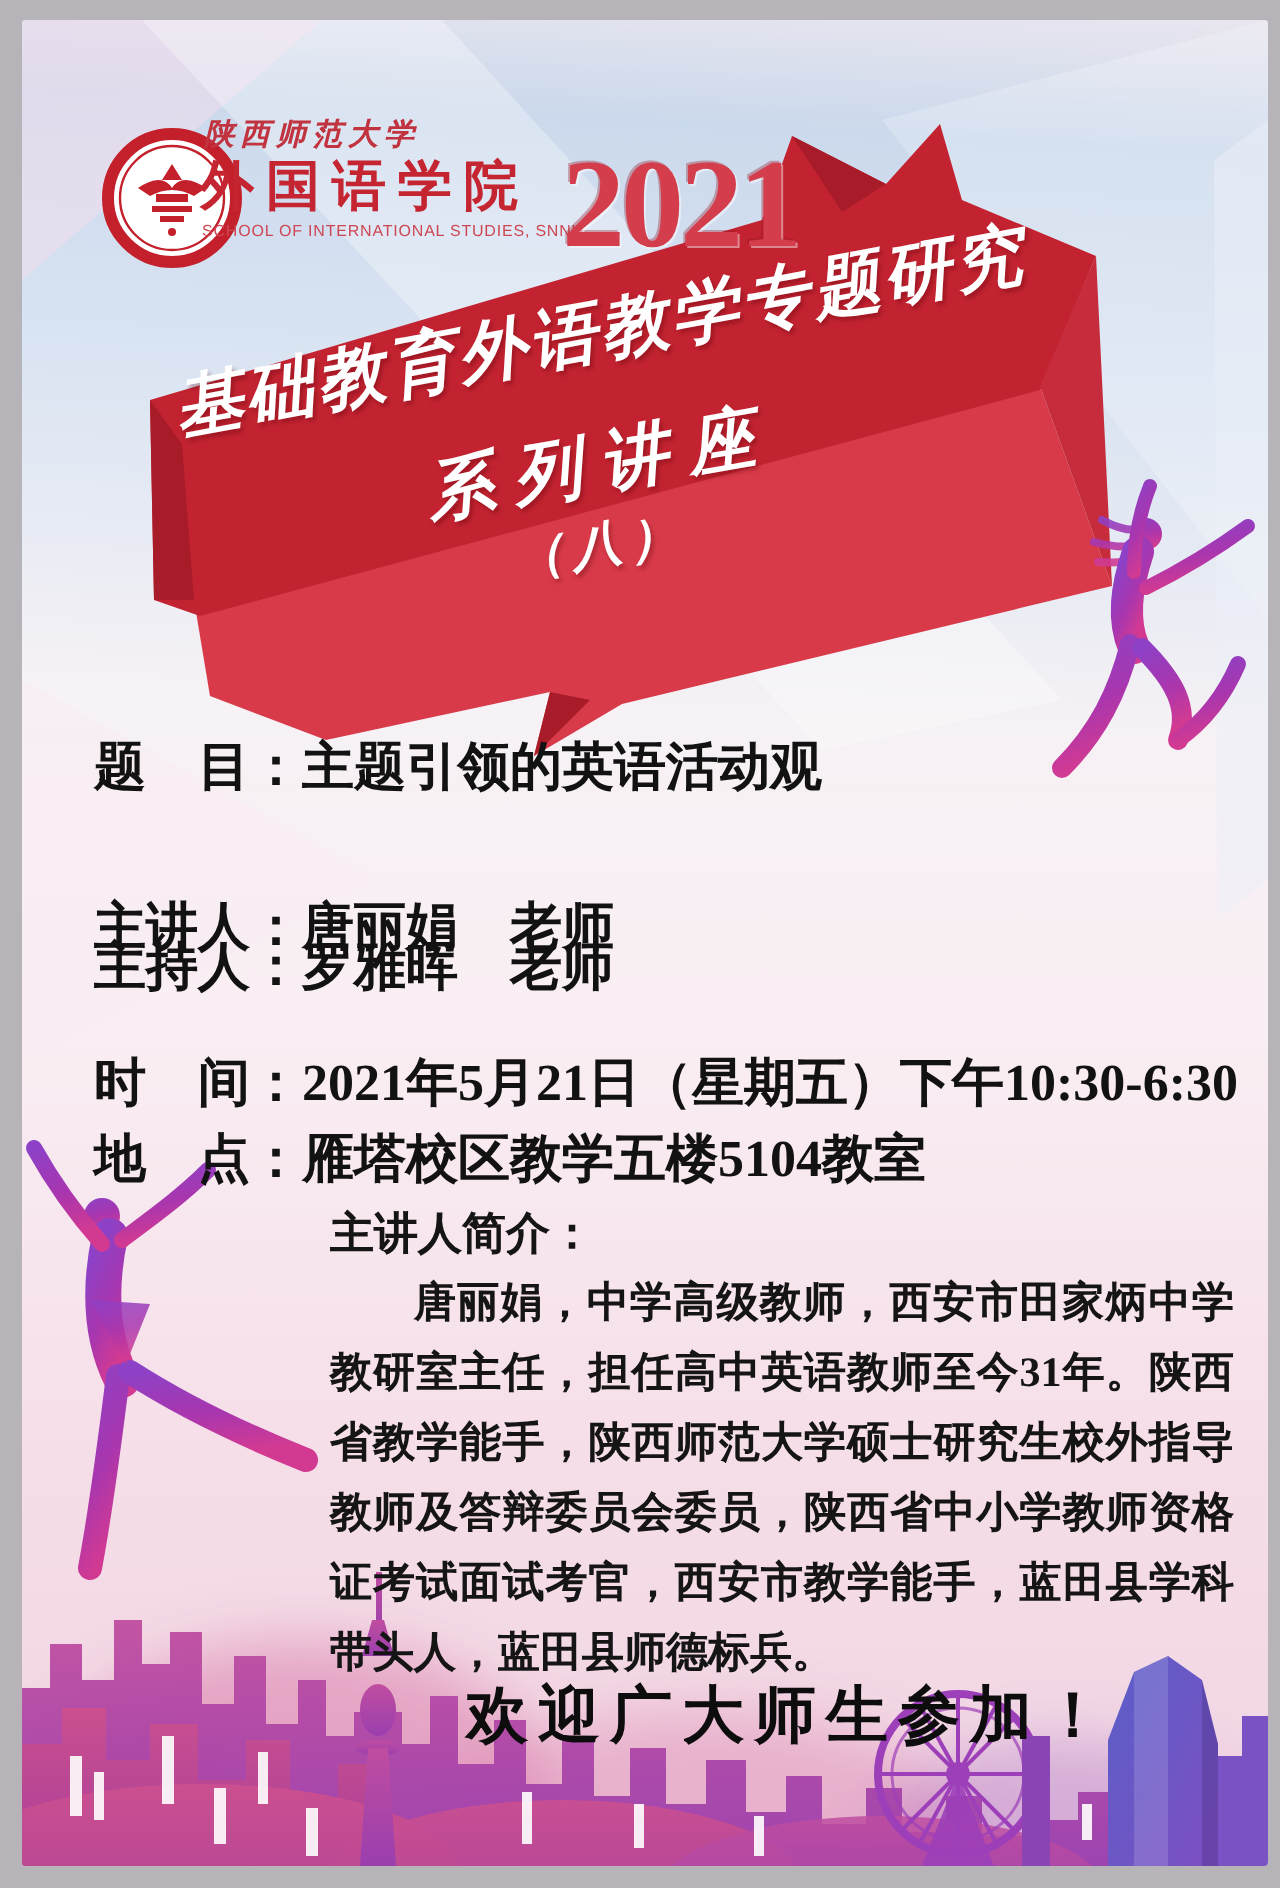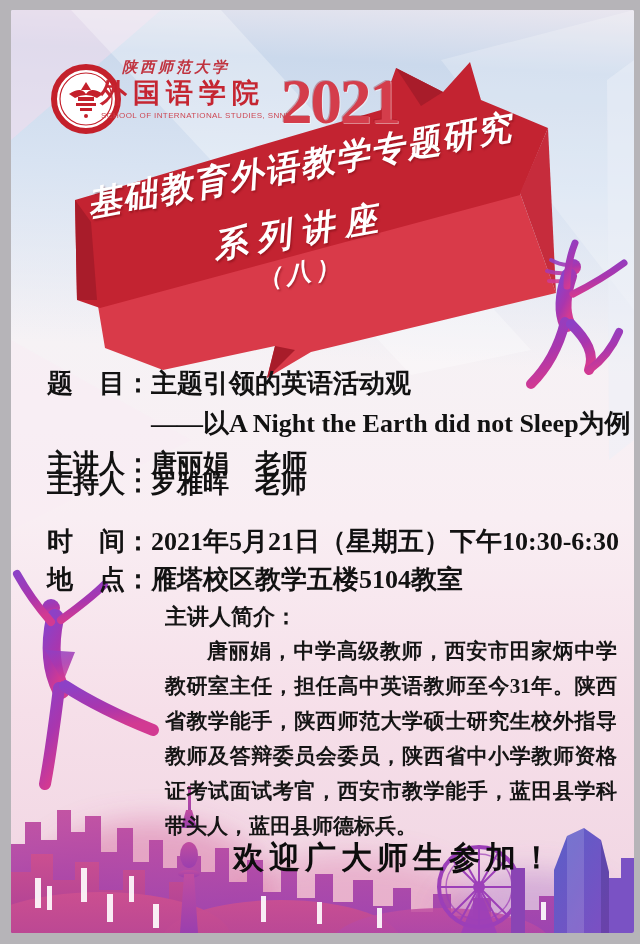--- a/index.html
+++ b/index.html
@@ -7,21 +7,21 @@
   .screen{position:relative;width:640px;height:944px;background:#b6b4b8;overflow:hidden;}
   .poster{position:absolute;left:11px;top:10px;width:623px;height:923px;overflow:hidden;
     background:linear-gradient(180deg,#eef0f6 0%,#f6f2f5 36%,#f9eef3 55%,#f6dfe9 76%,#f0d4e2 100%);
     border-radius:2px;}
   .sky{position:absolute;left:0;top:0;width:623px;height:380px;
     background:linear-gradient(183deg,#e9e6ef 0%,#cbd9ec 16%,#d8e3f2 44%,rgba(250,247,249,0) 88%);}
   .art{position:absolute;left:0;top:0;width:623px;height:923px;}
 
   
   .hdr-univ{position:absolute;left:91px;top:48px;font-size:15px;font-weight:700;font-style:italic;
-    color:#c0333f;letter-spacing:3px;margin-left:20px;}
+    color:#c0333f;letter-spacing:3px;}
   .hdr-school{position:absolute;left:89px;top:65px;font-size:27px;font-weight:700;color:#c52531;
     letter-spacing:6px;text-align:right;}
   .hdr-en{position:absolute;left:90px;top:101px;font-size:8px;color:#cd4753;letter-spacing:0.4px;
     font-family:"Liberation Sans","DejaVu Sans",sans-serif;}
   .hdr-year{position:absolute;left:270px;top:56px;font-size:63px;font-weight:700;color:#d43d4b;
     letter-spacing:-2px;text-shadow:1px 1px 0 rgba(255,255,255,.45), -1px -1px 0 rgba(150,20,35,.35);}
   .seal{position:absolute;left:40px;top:54px;width:70px;height:70px;}
 
   
   .band-text{position:absolute;left:39px;width:500px;text-align:center;color:#fff;font-weight:700;
@@ -198,23 +198,20 @@
     <div class="hdr-en">SCHOOL OF INTERNATIONAL STUDIES, SNNU</div>
     <div class="hdr-year">2021</div>
 
     <div class="band-text band1">基础教育外语教学专题研究</div>
     <div class="band-text band2">系列讲座</div>
     <div class="band-text band3">（八）</div>
 
     <div class="row r0">
       <span class="lbl">题　目：</span><span class="val">主题引领的英语活动观</span>
     </div>
-    <div class="row r1">
-      <span class="lbl"></span><span class="val">——以A Night the Earth did not Sleep为例</span>
-    </div>
     <div class="row r2">
       <span class="lbl">主讲人：</span><span class="val">唐丽娟　老师</span>
     </div>
     <div class="row r3">
       <span class="lbl">主持人：</span><span class="val">罗雅晖　老师</span>
     </div>
     <div class="row r4">
       <span class="lbl">时　间：</span><span class="val">2021年5月21日（星期五）下午10:30-6:30</span>
     </div>
     <div class="row r5">

